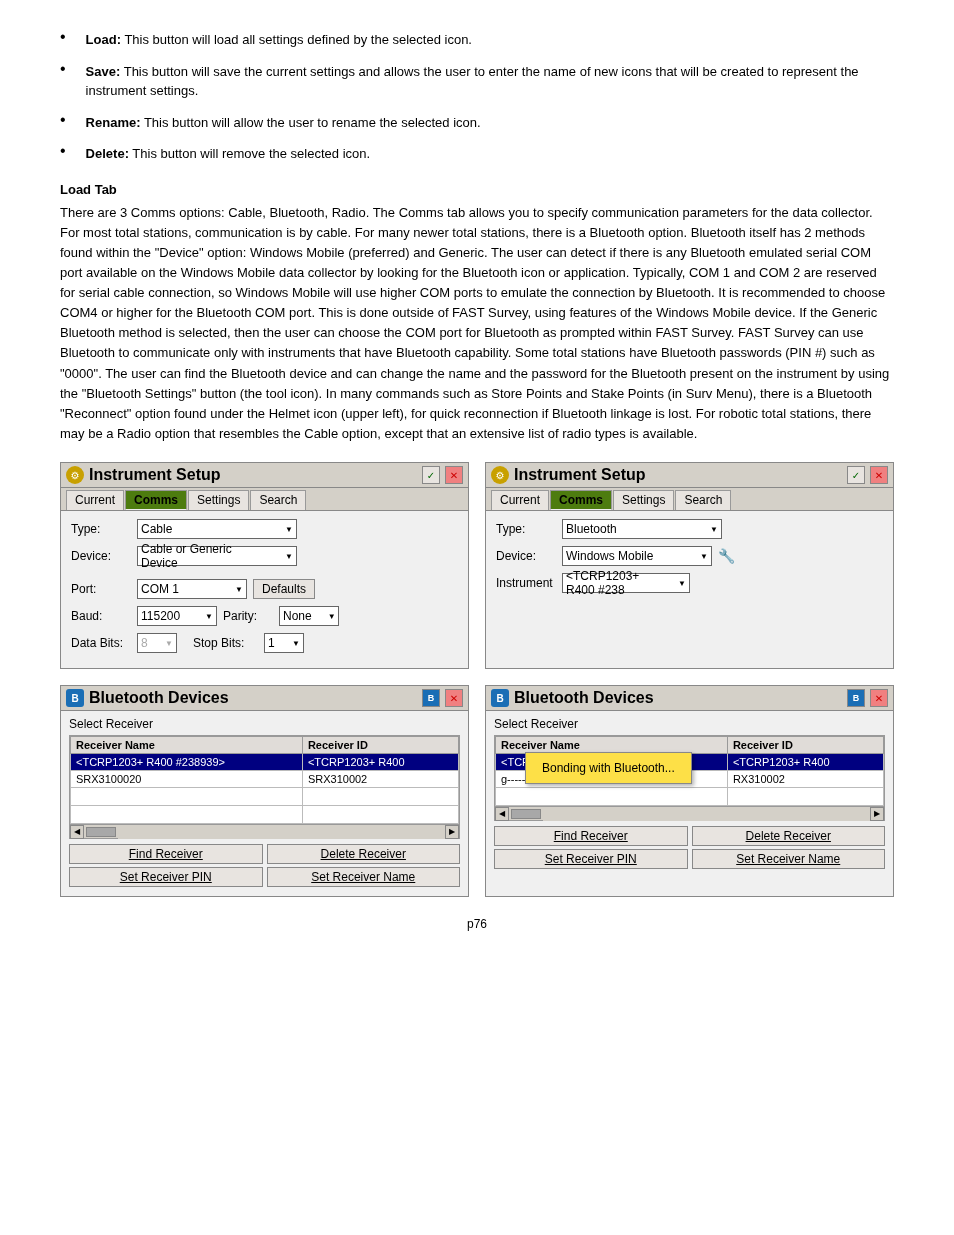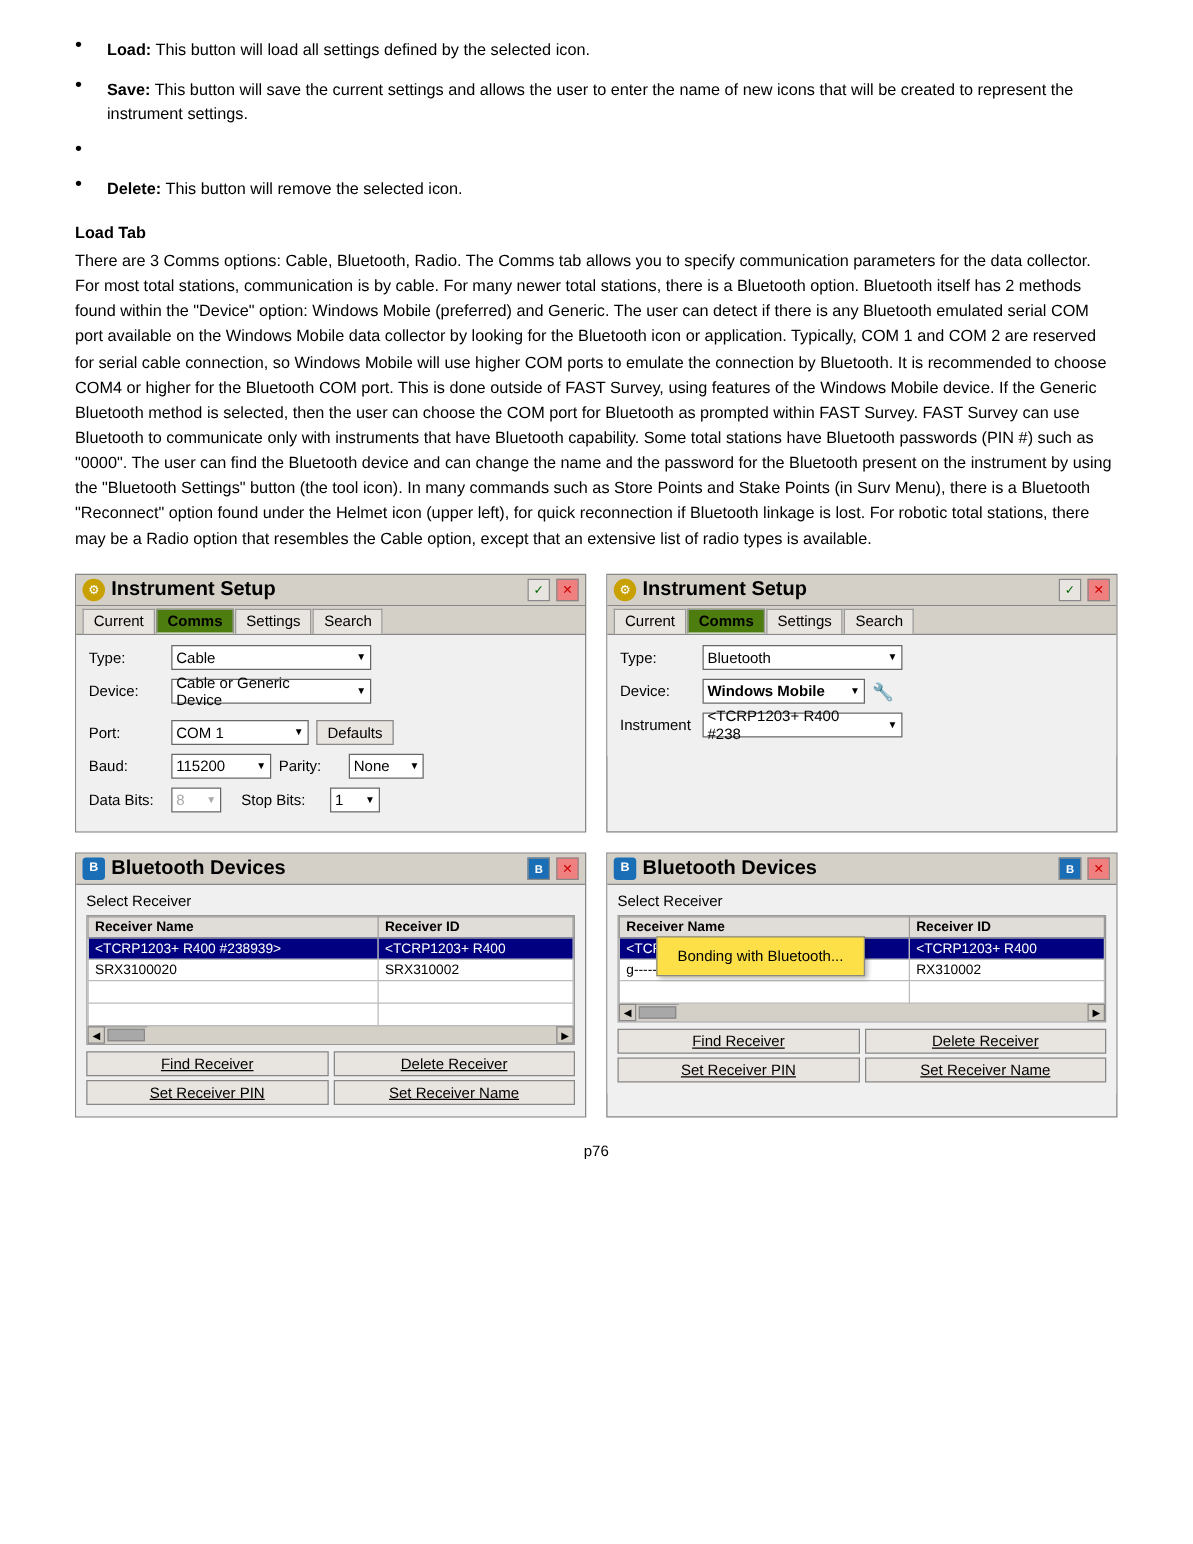--- a/index.html
+++ b/index.html
@@ -214,20 +214,21 @@
   <div class="bullet-item">
     <span class="bullet-dot">•</span>
     <span class="bullet-text"><b>Load:</b> <span>This button will load all settings defined by the selected icon.</span></span>
   </div>
   <div class="bullet-item">
     <span class="bullet-dot">•</span>
     <span class="bullet-text"><b>Save:</b> <span>This button will save the current settings and allows the user to enter the name of new icons that will be created to represent the instrument settings.</span></span>
   </div>
   <div class="bullet-item">
     <span class="bullet-dot">•</span>
+    <span class="bullet-text"><b>Rename:</b> <span>This button will allow the user to rename the selected icon.</span></span>
   </div>
   <div class="bullet-item">
     <span class="bullet-dot">•</span>
     <span class="bullet-text"><b>Delete:</b> <span>This button will remove the selected icon.</span></span>
   </div>
 </div>
 
 <div>
   <div class="section-header">Load Tab</div>
   <div class="body-text">There are 3 Comms options:  Cable, Bluetooth, Radio.  The Comms tab allows you to specify communication parameters for the data collector.  For most total stations, communication is by cable.   For many newer total stations, there is a Bluetooth option. Bluetooth itself has 2 methods found within the "Device" option:  Windows Mobile (preferred) and Generic.   The user can detect if there is any Bluetooth emulated serial COM port available on the Windows Mobile data collector by looking for the Bluetooth icon or application.  Typically, COM 1 and COM 2 are reserved for serial cable connection, so Windows Mobile will use higher COM ports to emulate the connection by Bluetooth.  It is recommended to choose COM4 or higher for the Bluetooth COM port.  This is done outside of FAST Survey, using features of the Windows Mobile device.  If the Generic Bluetooth method is selected, then the user can choose the COM port for Bluetooth as prompted within FAST Survey.  FAST Survey can use Bluetooth to communicate only with instruments that have Bluetooth capability.  Some total stations have Bluetooth passwords (PIN #) such as "0000".  The user can find the Bluetooth device and can change the name and the password for the Bluetooth present on the instrument by using the "Bluetooth Settings" button (the tool icon).  In many commands such as Store Points and Stake Points (in Surv Menu), there is a Bluetooth "Reconnect" option found under the Helmet icon (upper left), for quick reconnection if Bluetooth linkage is lost.  For robotic total stations, there may be a Radio option that resembles the Cable option, except that an extensive list of radio types is available.</div>
@@ -315,29 +316,29 @@
     <div class="panel-body">
       <div class="form-row">
         <span class="form-label">Type:</span>
         <div class="select-wrapper" style="width:160px;">
           <span class="select-text">Bluetooth</span>
           <span class="select-arrow">▼</span>
         </div>
       </div>
       <div class="form-row">
         <span class="form-label">Device:</span>
-        <div class="select-wrapper" style="width:130px;font-weight:bold;">
+        <div class="select-wrapper" style="width:150px;">
           <span class="select-text">Windows Mobile</span>
           <span class="select-arrow">▼</span>
         </div>
         <span class="wrench-icon">🔧</span>
       </div>
       <div class="form-row">
         <span class="form-label">Instrument</span>
-        <div class="select-wrapper" style="width:160px;">
+        <div class="select-wrapper" style="width:128px;">
           <span class="select-text">&lt;TCRP1203+ R400 #238</span>
           <span class="select-arrow">▼</span>
         </div>
       </div>
     </div>
   </div>
 </div>
 
 <div class="panels-row">
 

